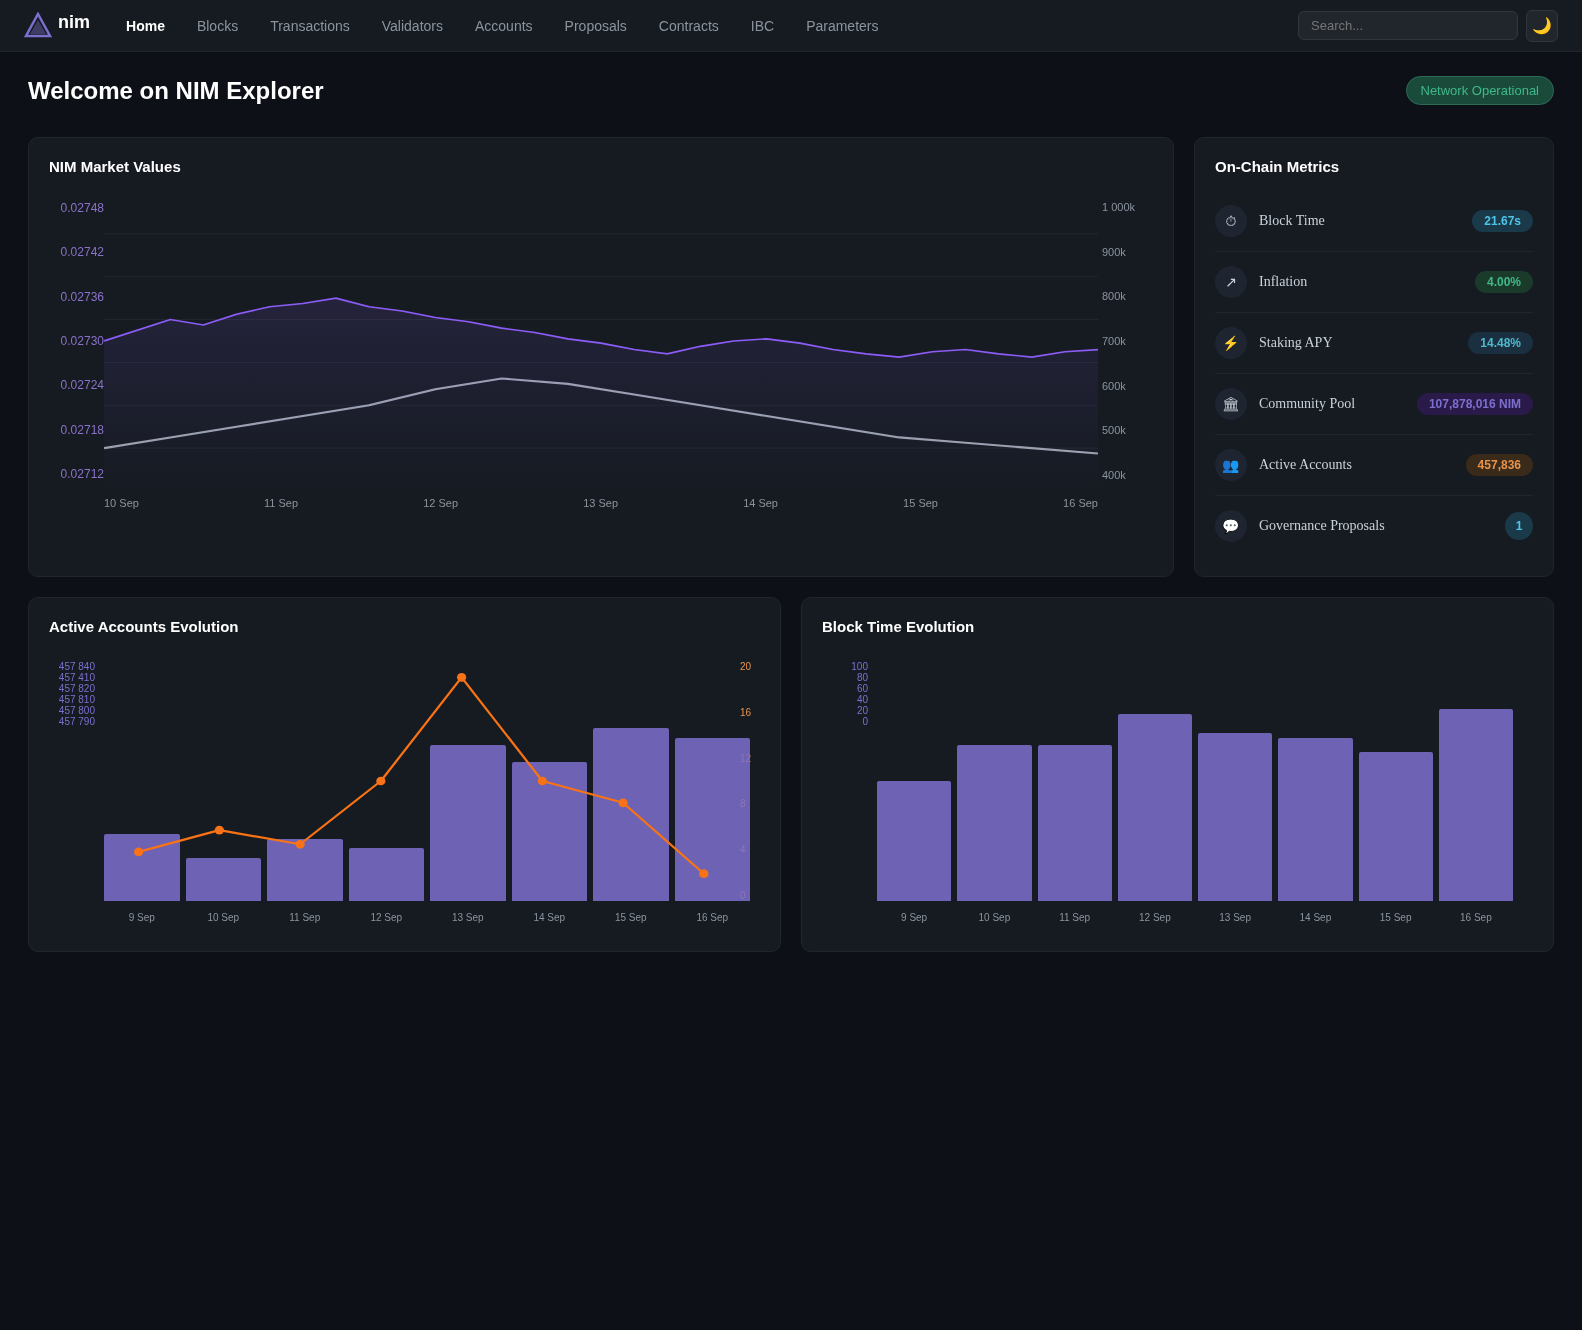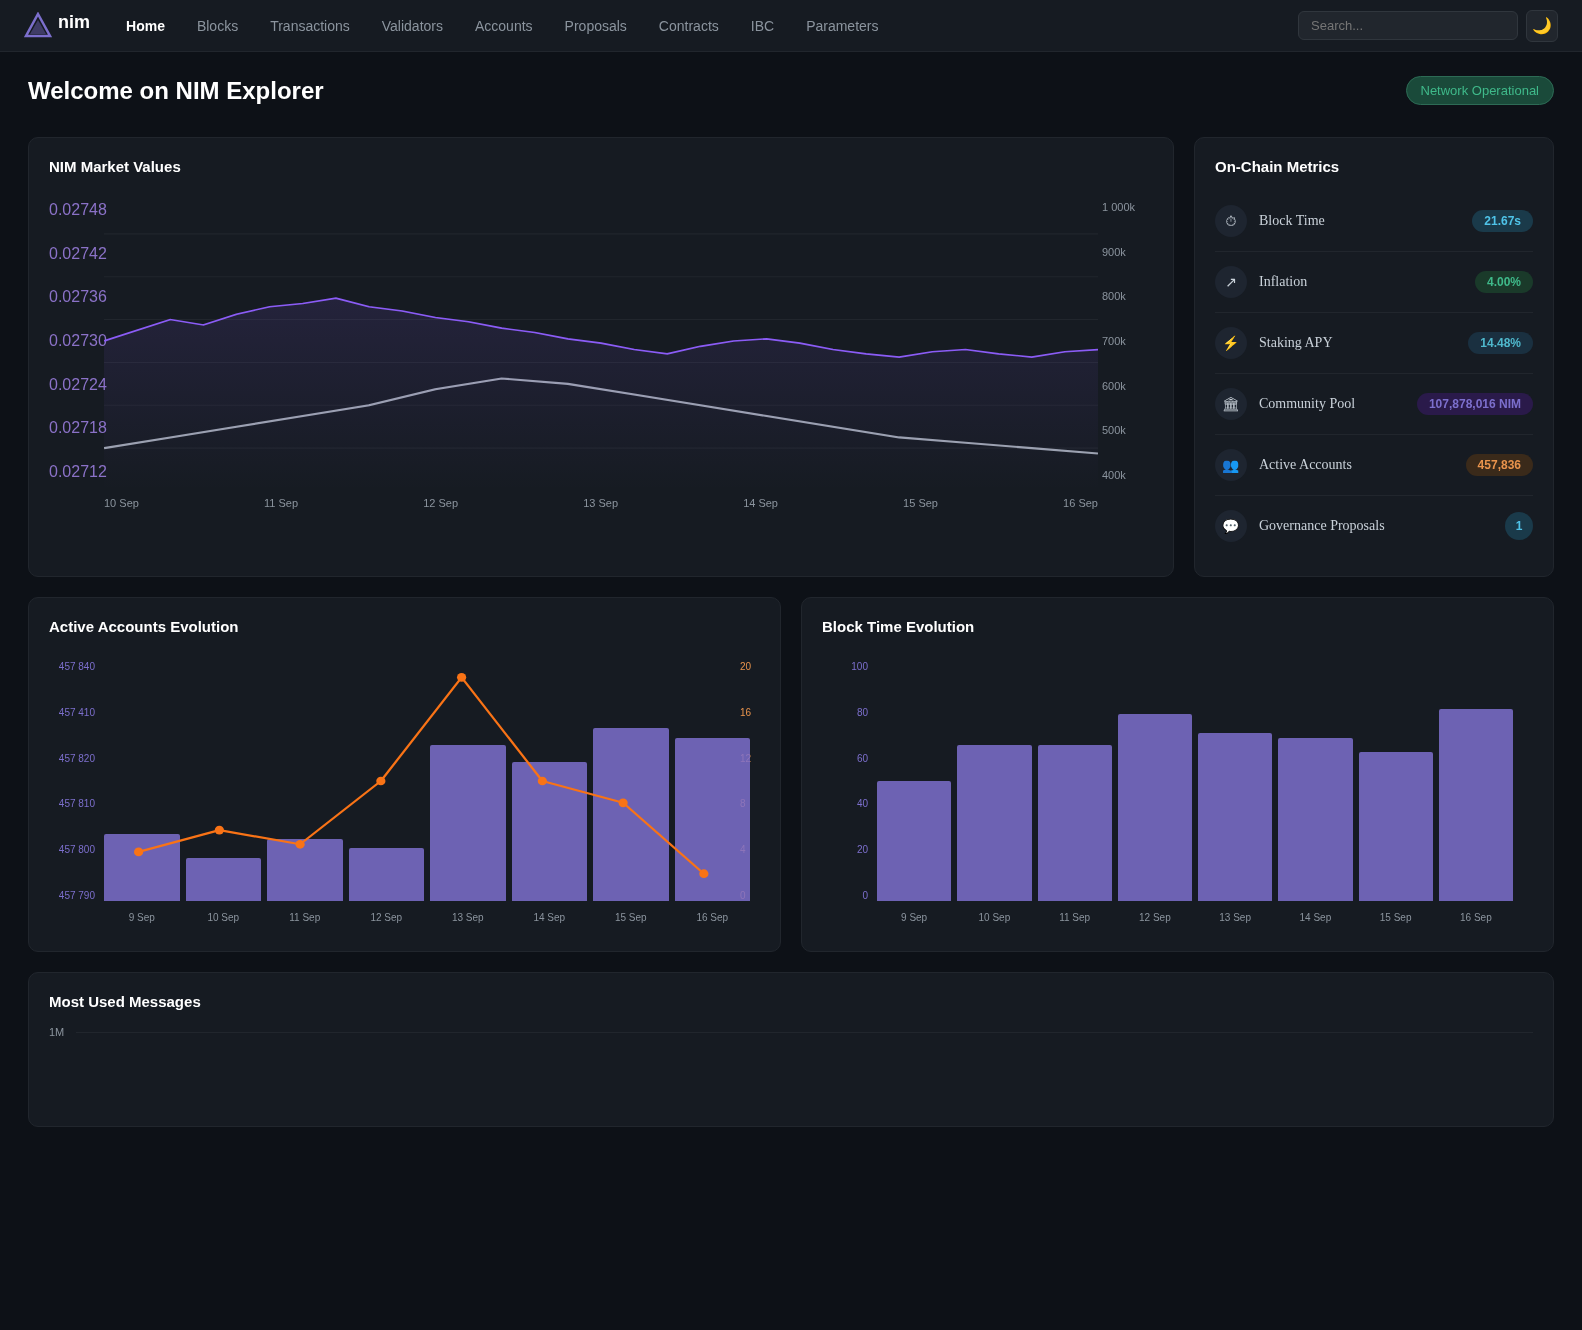--- a/index.html
+++ b/index.html
@@ -122,21 +122,21 @@
       left: 0;
       top: 0;
       height: 100%;
       display: flex;
       flex-direction: column;
       justify-content: space-between;
       padding: 10px 0;
     }
     .y-label {
       color: #8b72c8;
-      font-size: 16px;
+      font-size: 12px;
       width: 55px;
       text-align: right;
     }
     .y-label-right {
       color: #8b949e;
       font-size: 11px;
       text-align: left;
       padding-left: 4px;
     }
     .y-labels-right {
@@ -243,21 +243,20 @@
       white-space: nowrap;
     }
     .bar-y-labels {
       position: absolute;
       left: 0;
       top: 10px;
       bottom: 30px;
       width: 50px;
       display: flex;
       flex-direction: column;
-      justify-content: space-between;
       align-items: flex-end;
       padding-right: 4px;
     }
     .bar-y-label {
       font-size: 10px;
       color: #7c6fcd;
     }
     .bar-y-label-right {
       font-size: 10px;
       color: #e8934c;
@@ -540,23 +539,14 @@
           </div>
           <div class="bar-group">
             <div class="bar" style="height:80%"></div>
             <span class="bar-x-label">16 Sep</span>
           </div>
         </div>
       </div>
     </div>
   </div>
 
-  <div class="card messages-card">
-    <div class="card-title">Most Used Messages</div>
-    <div class="most-used-chart">
-      <div style="display:flex; align-items:center; gap:12px; color:#8b949e; font-size:11px;">
-        <span>1M</span>
-        <div style="flex:1; height:1px; background:#21262d;"></div>
-      </div>
-    </div>
-  </div>
 
 </div>
 
 </body></html>

